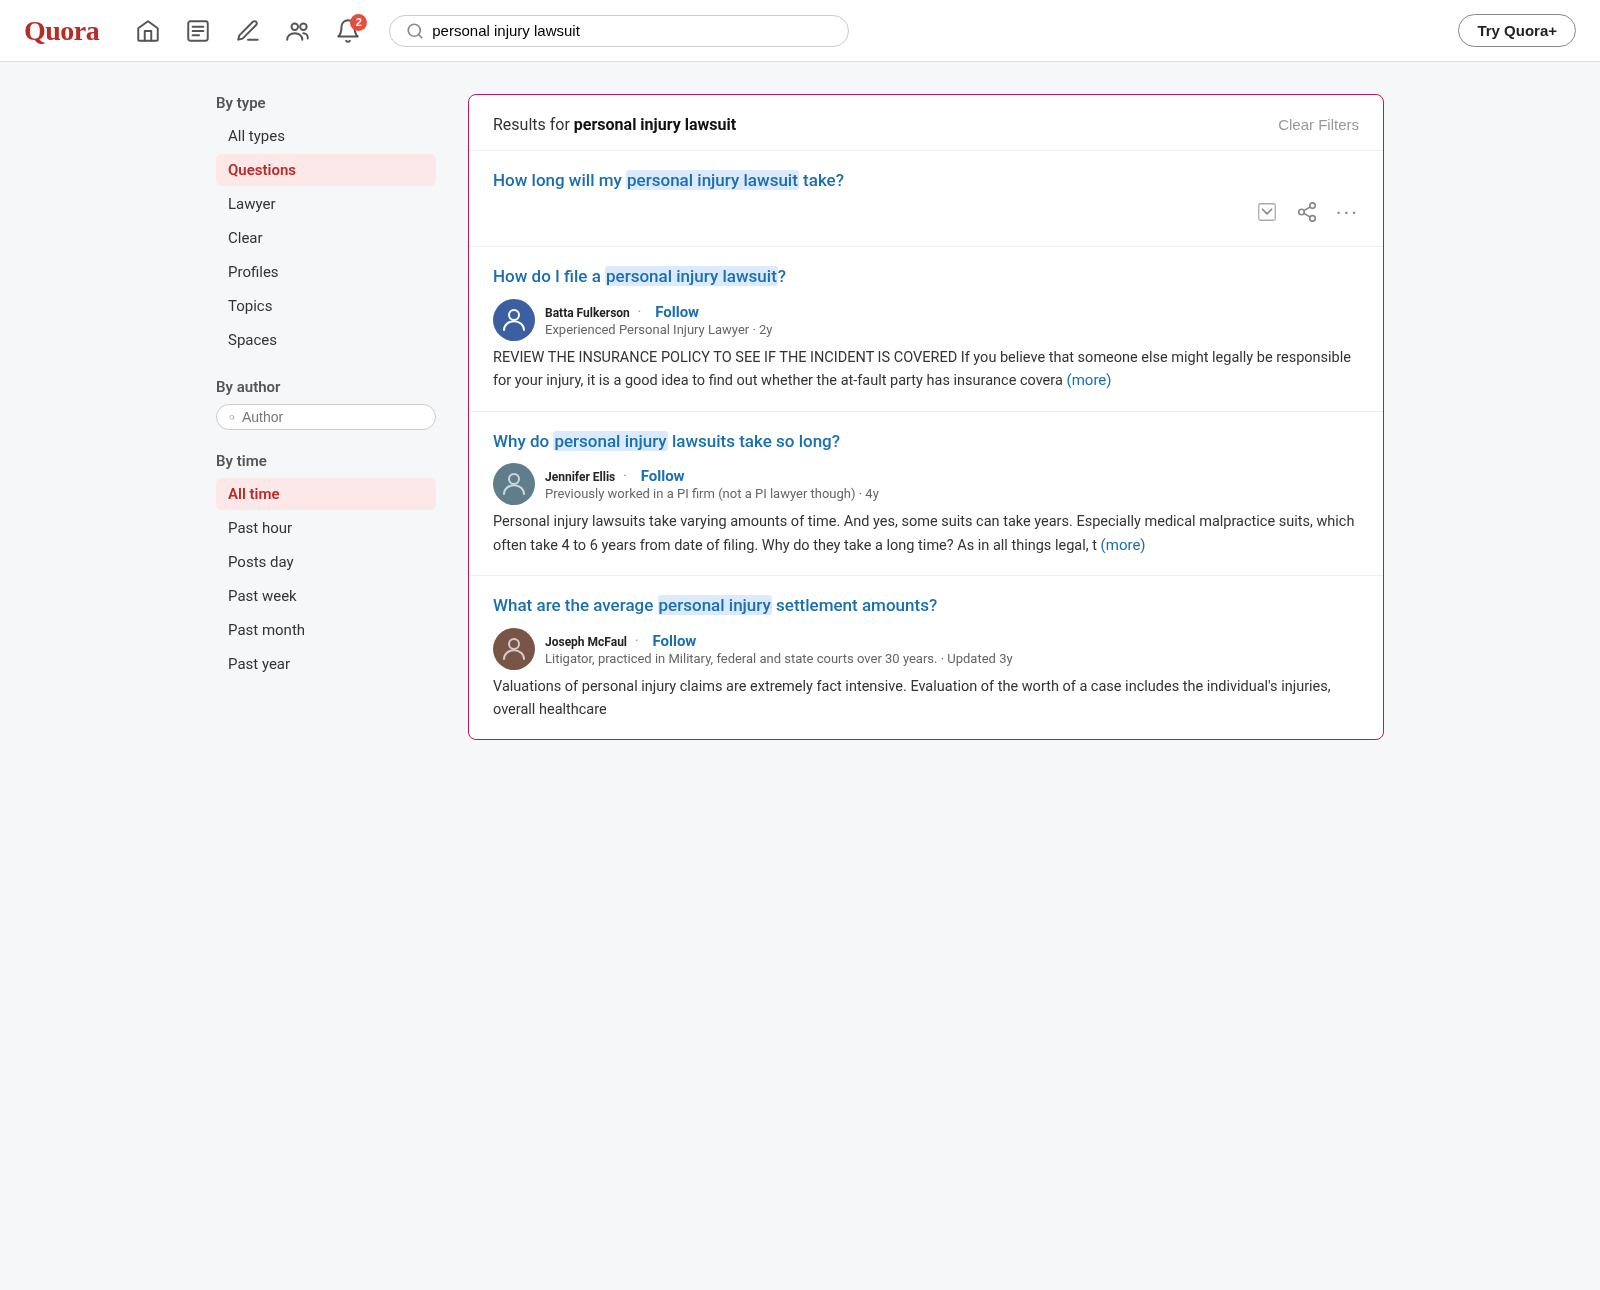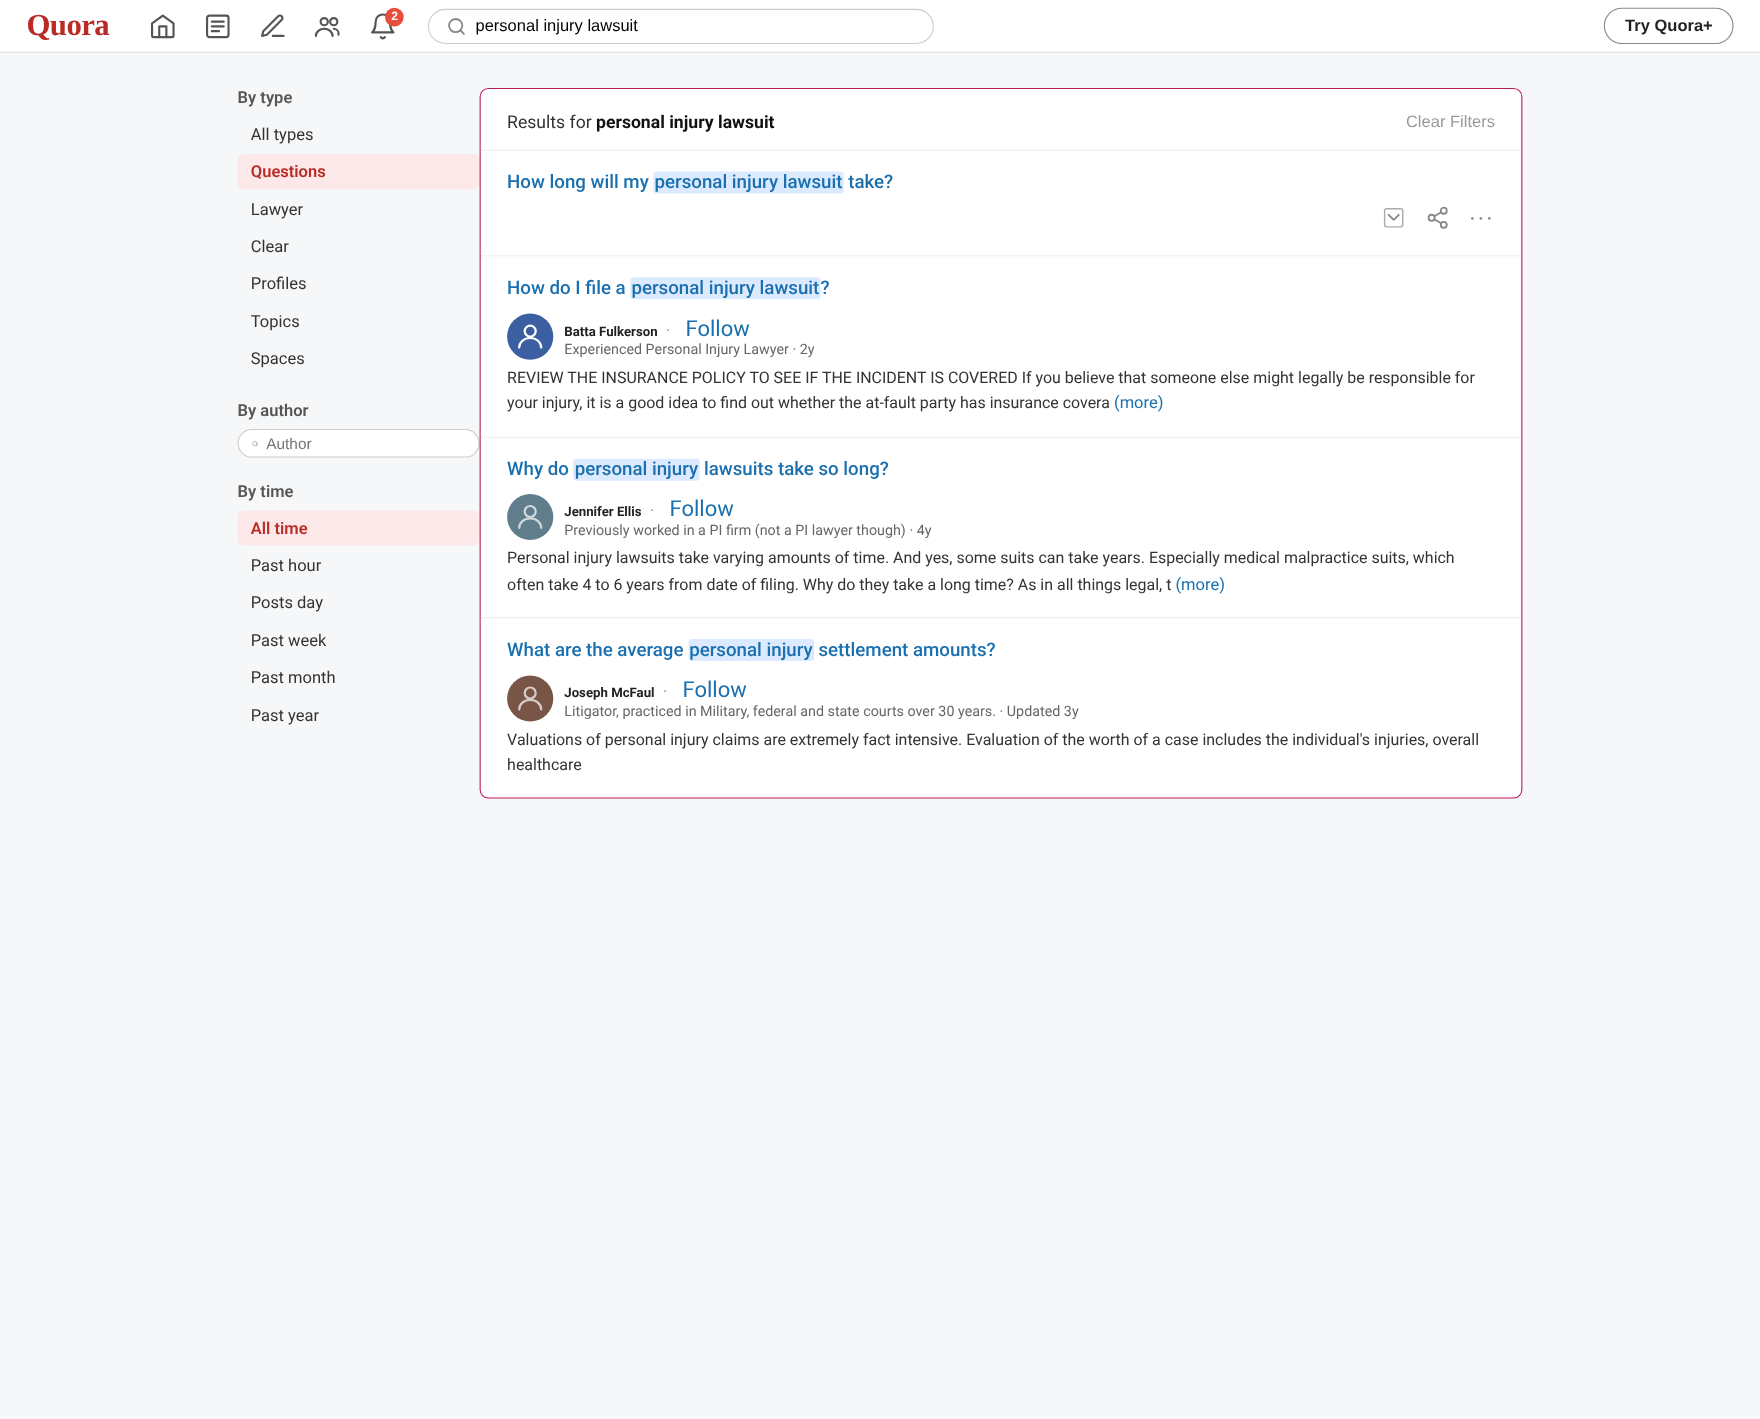--- a/index.html
+++ b/index.html
@@ -5,21 +5,21 @@
     * { box-sizing: border-box; margin: 0; padding: 0; }
     body { font-family: -apple-system, BlinkMacSystemFont, 'Segoe UI', Roboto, sans-serif; background: #f6f7f8; color: #222; font-size: 15px; }
 
     
     .topnav {
       background: #fff;
       border-bottom: 1px solid #e0e0e0;
       display: flex;
       align-items: center;
       padding: 0 24px;
-      height: 48px;
+      height: 62px;
       gap: 18px;
       position: sticky;
       top: 0;
       z-index: 100;
     }
     .logo {
       font-size: 28px;
       font-weight: 700;
       color: #b92b27;
       letter-spacing: -0.5px;
@@ -85,20 +85,21 @@
       cursor: pointer;
       color: #222;
     }
 
     
     .main-layout {
       display: flex;
       max-width: 1200px;
       margin: 0 auto;
       padding: 32px 16px 32px 16px;
+      gap: 32px;
     }
 
     
     .sidebar {
       width: 220px;
       min-width: 220px;
       flex-shrink: 0;
     }
     .sidebar-section-title {
       font-size: 15px;
@@ -219,22 +220,22 @@
     .avatar.gorilla { background: #8d6e63; }
     .author-info {}
     .author-name {
       font-weight: 700;
       font-size: 12px;
       color: #222;
       display: inline;
     }
     .follow-link {
       color: #1a6faf;
-      font-size: 20px;
-      font-weight: 400;
+      font-size: 15px;
+      font-weight: 700;
       text-decoration: none;
       margin-left: 6px;
     }
     .author-desc {
       font-size: 13px;
       color: #666;
       margin-top: 1px;
     }
     .result-body {
       font-size: 14.5px;

